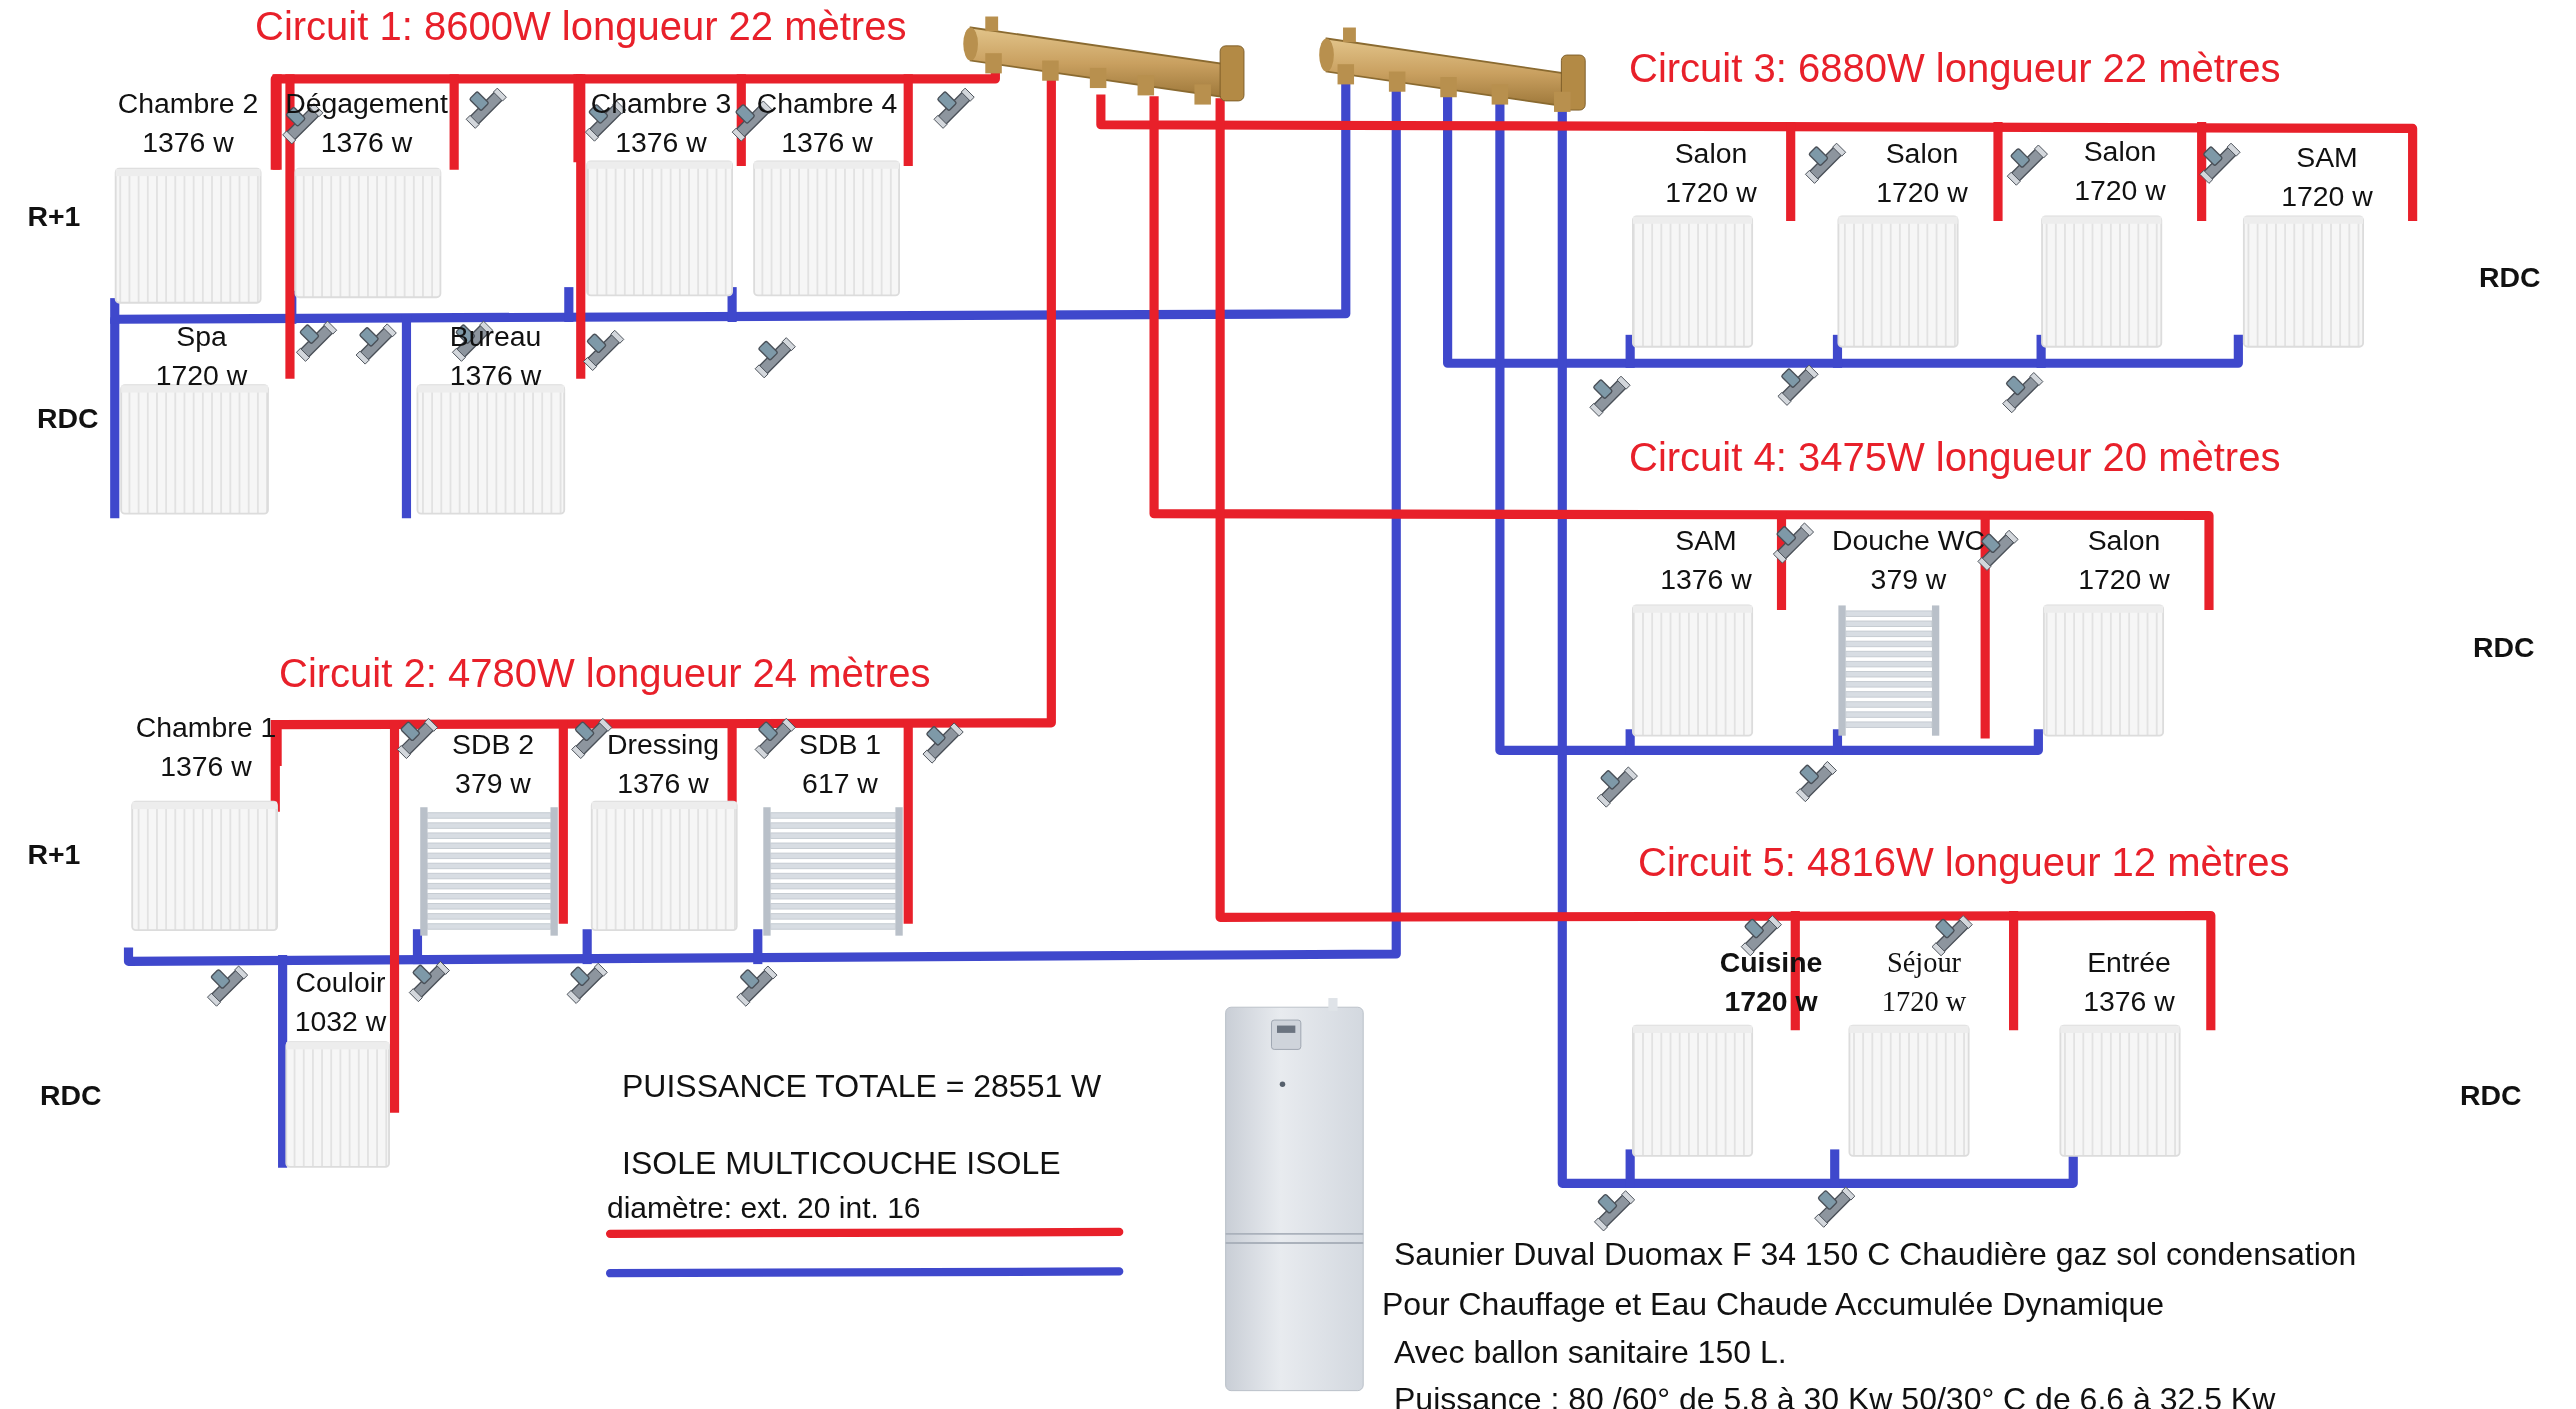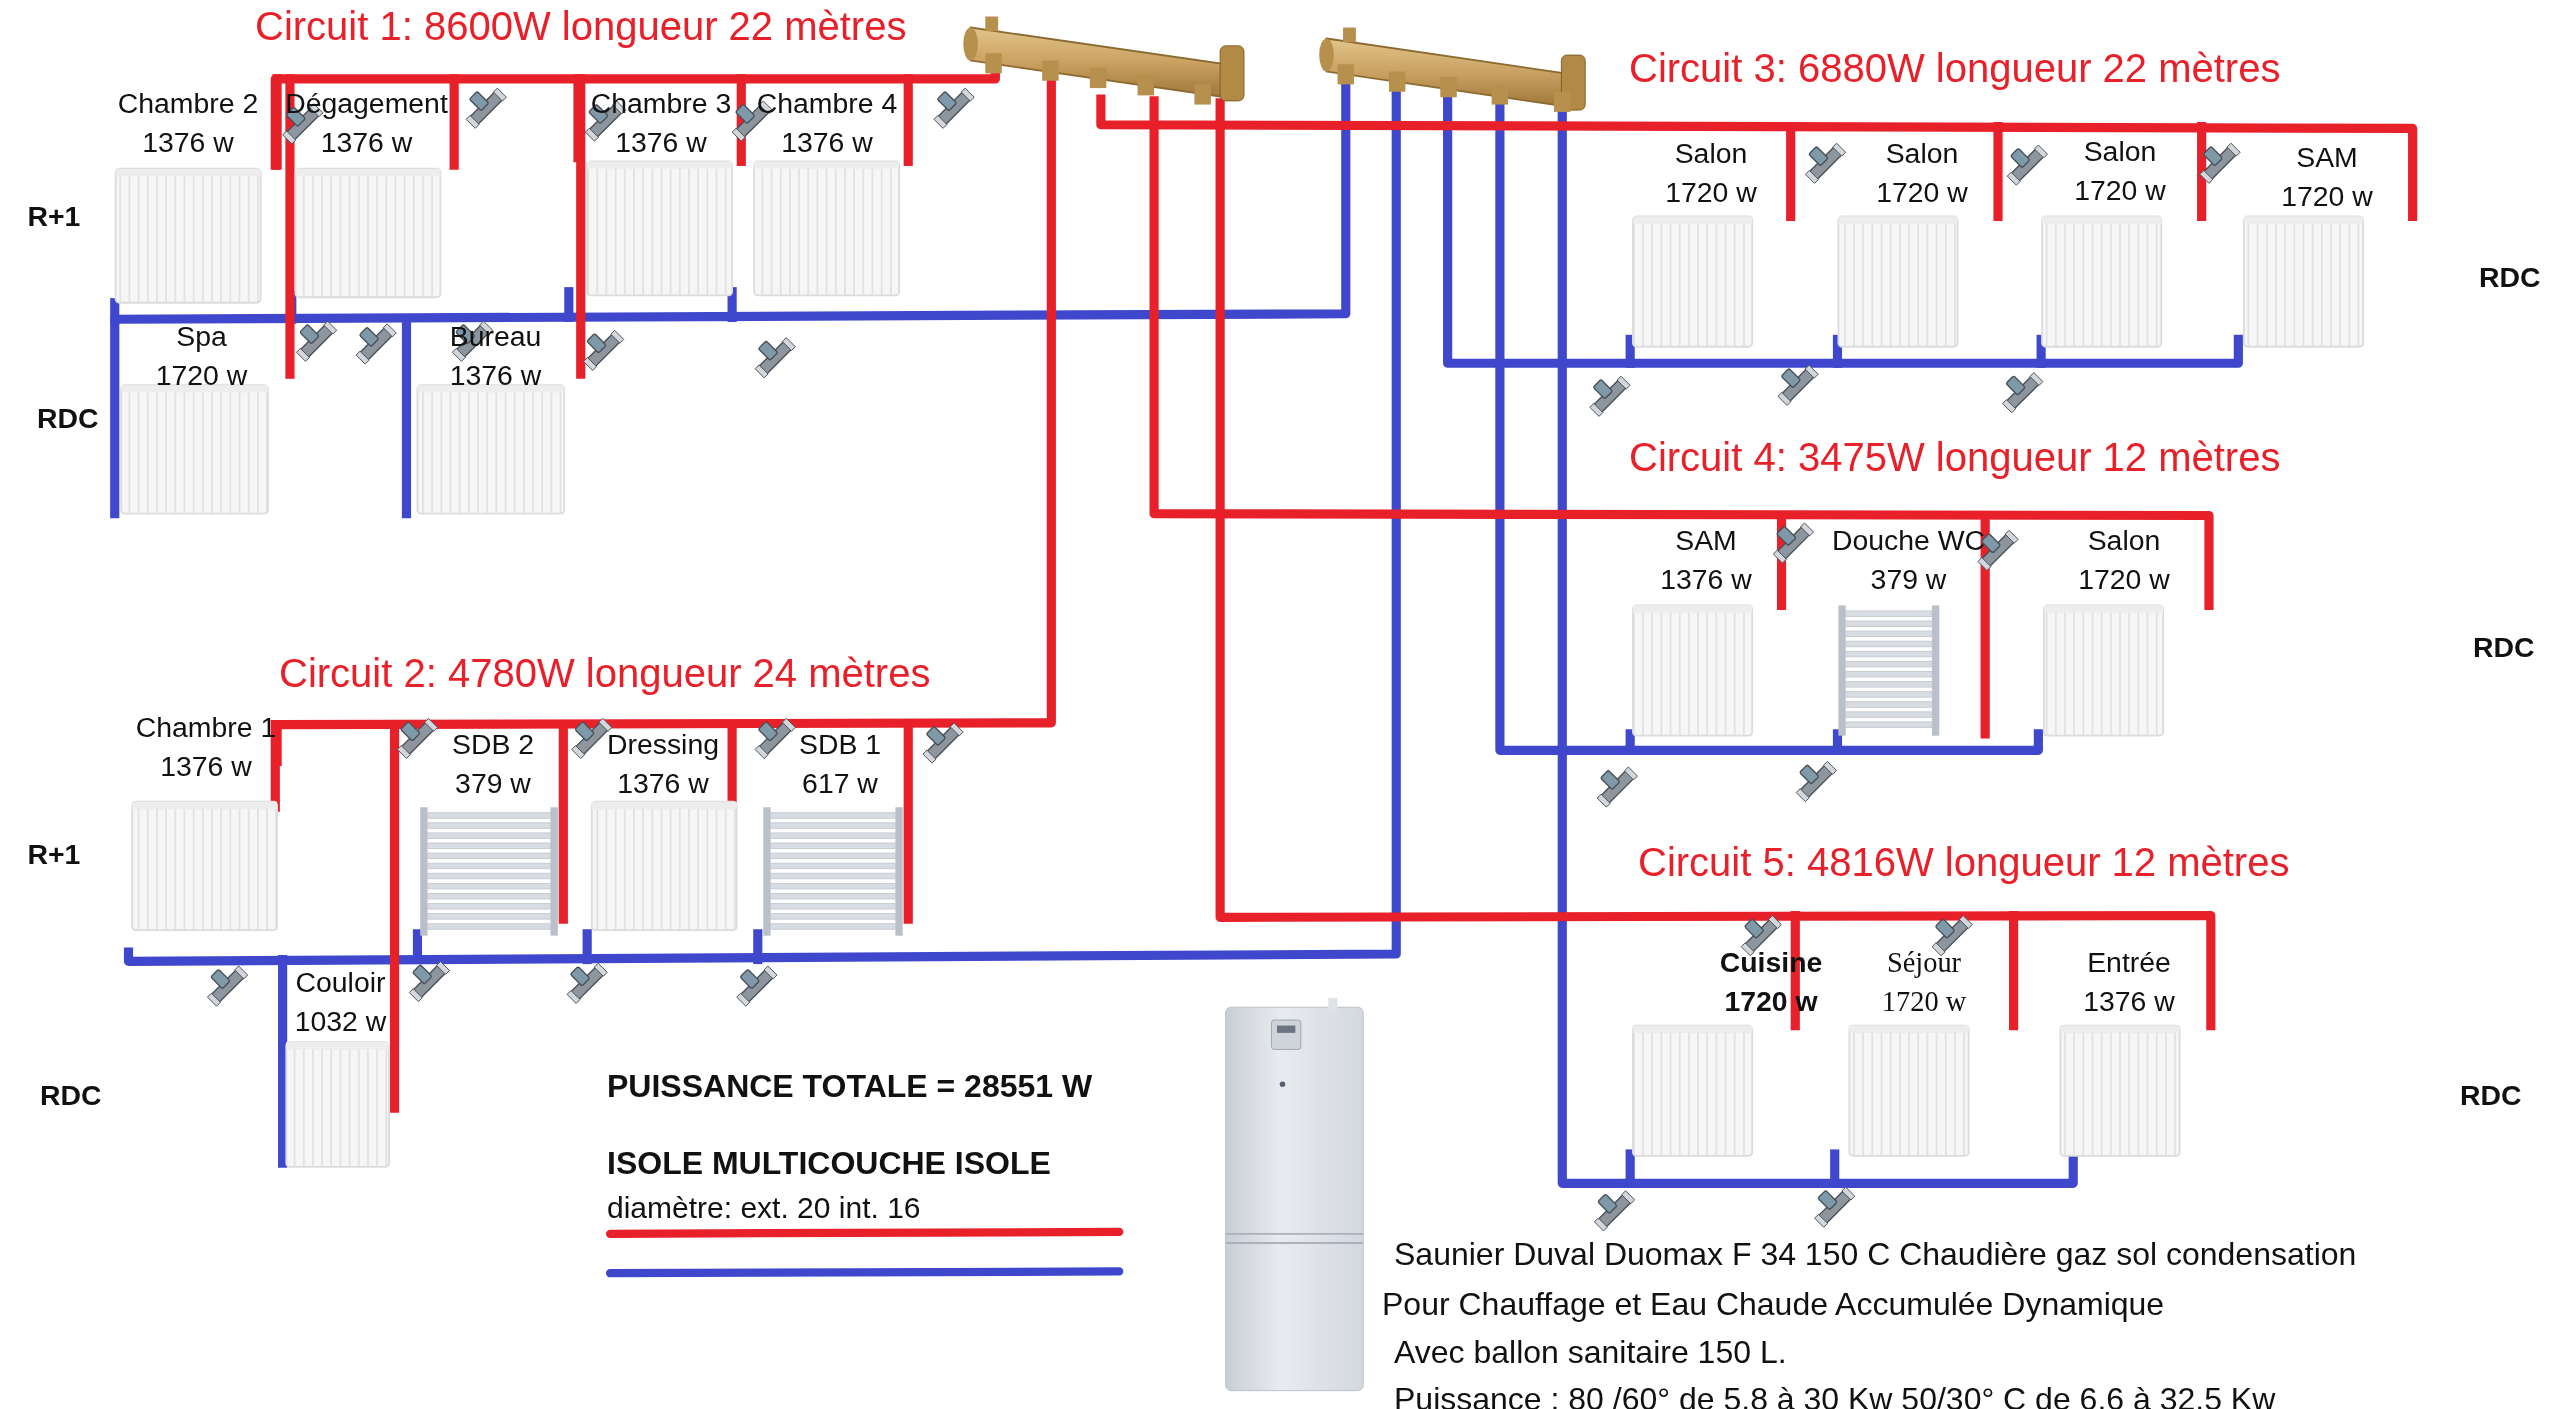--- a/index.html
+++ b/index.html
@@ -2,21 +2,21 @@
 <html style="font-size:14.7px"><head>
 <meta charset="utf-8">
 <style>
   html,body{margin:0;padding:0;background:#ffffff;}
   body{width:2576px;height:1409px;overflow:hidden;position:relative;font-family:"Liberation Sans",sans-serif;}
   #stage{position:absolute;left:0;top:0;width:2576px;height:1051px;}
   .txt{position:absolute;white-space:nowrap;}
   .circuit-title{color:#e8202a;font-size:40px;font-family:"Liberation Sans",sans-serif;}
   .room{font-size:28.4px;color:#111;text-align:center;line-height:39px;font-family:"Liberation Sans",sans-serif;}
   .level{font-weight:bold;font-size:28.4px;color:#111;font-family:"Liberation Sans",sans-serif;}
-  .bold-note{font-weight:bold;font-size:32px;color:#111;}
+  .bold-note{font-weight:normal;font-size:32px;color:#111;margin-left:15px;}
   .note{font-size:30px;color:#111;}
   .boiler-line{font-size:32px;color:#111;line-height:50px;}
 </style>
 </head>
 <body>
 
 <div id="stage">
 <svg width="2576" height="1409" viewBox="0 0 2808 1536" xmlns="http://www.w3.org/2000/svg">
   <defs>
     <linearGradient id="brassG" x1="0" y1="0" x2="0" y2="1">
@@ -457,21 +457,21 @@
   </g>
 
   <line x1="665" y1="1345" x2="1220" y2="1343" stroke="#e8202a" stroke-width="9" stroke-linecap="round"></line>
   <line x1="665" y1="1388" x2="1220" y2="1386" stroke="#3f48cc" stroke-width="9" stroke-linecap="round"></line>
 </svg>
 
 
 <div class="txt circuit-title" style="left:255px;top:3.7px;">Circuit 1:  8600W longueur 22 mètres</div>
 <div class="txt circuit-title" style="left:279px;top:651px;">Circuit 2:  4780W longueur 24 mètres</div>
 <div class="txt circuit-title" style="left:1629px;top:46px;">Circuit 3:  6880W longueur 22 mètres</div>
-<div class="txt circuit-title" style="left:1629px;top:435px;">Circuit 4:  3475W longueur 12 mètres</div>
+<div class="txt circuit-title" style="left:1629px;top:435px;">Circuit 4:  3475W longueur 20 mètres</div>
 <div class="txt circuit-title" style="left:1638px;top:840px;">Circuit 5:  4816W longueur 12 mètres</div>
 
 
 <div class="txt level" style="left:27.5px;top:200px;">R+1</div>
 <div class="txt level" style="left:37px;top:402px;">RDC</div>
 <div class="txt level" style="left:27.5px;top:838px;">R+1</div>
 <div class="txt level" style="left:40px;top:1079px;">RDC</div>
 <div class="txt level" style="left:2479px;top:261px;">RDC</div>
 <div class="txt level" style="left:2473px;top:631px;">RDC</div>
 <div class="txt level" style="left:2460px;top:1079px;">RDC</div>

